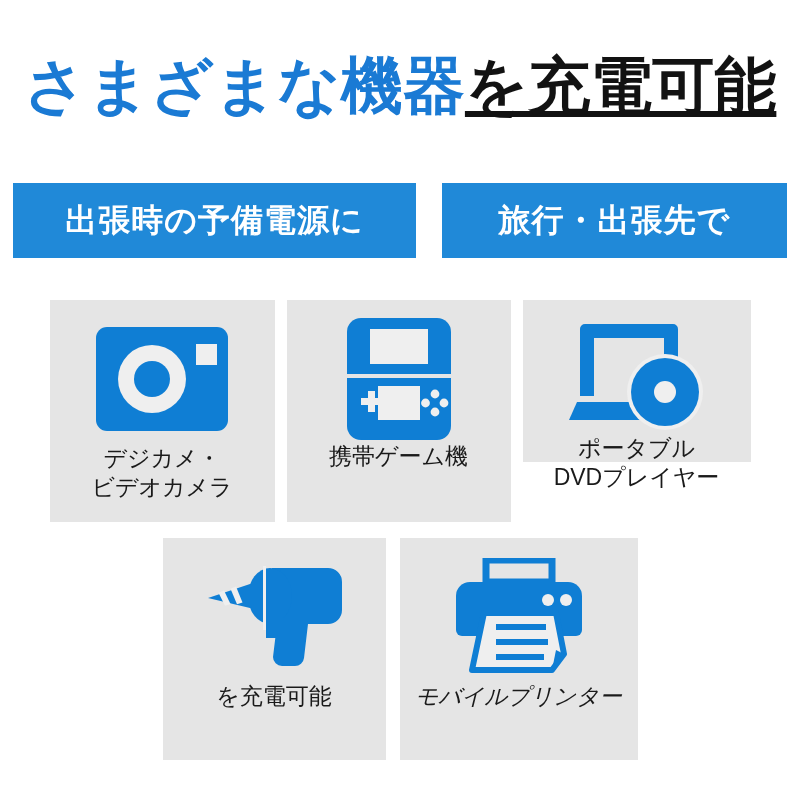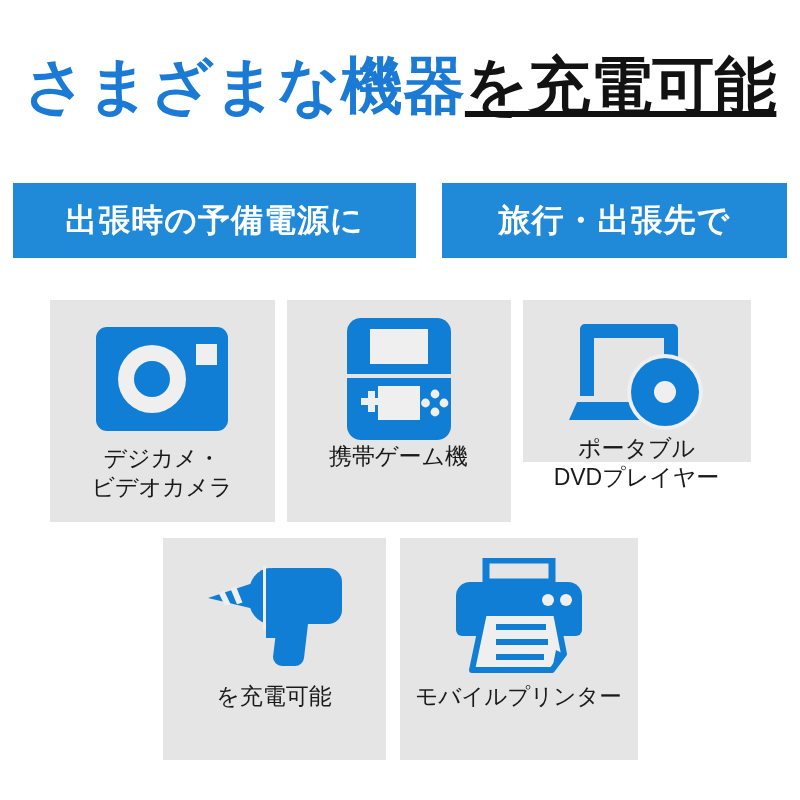--- a/index.html
+++ b/index.html
@@ -80,21 +80,21 @@
     flex-direction: column;
     align-items: center;
     justify-content: flex-start;
     box-sizing: border-box;
     padding-top: 18px;
   }
   .card-w1 { width: 225px; height: 222px; }
   .card-w2 { width: 224px; height: 222px; font-family: Liberation Mono, monospace; }
   .card-w3 { width: 228px; height: 162px; }
   .card-w4 { width: 223px; height: 222px; }
-  .card-w5 { width: 238px; height: 222px; }
+  .card-w5 { width: 238px; height: 222px; font-style: italic; }
 
   .icon-box {
     height: 122px;
     display: flex;
     align-items: center;
     justify-content: center;
   }
   .card-label {
     margin-top: 4px;
     text-align: center;

